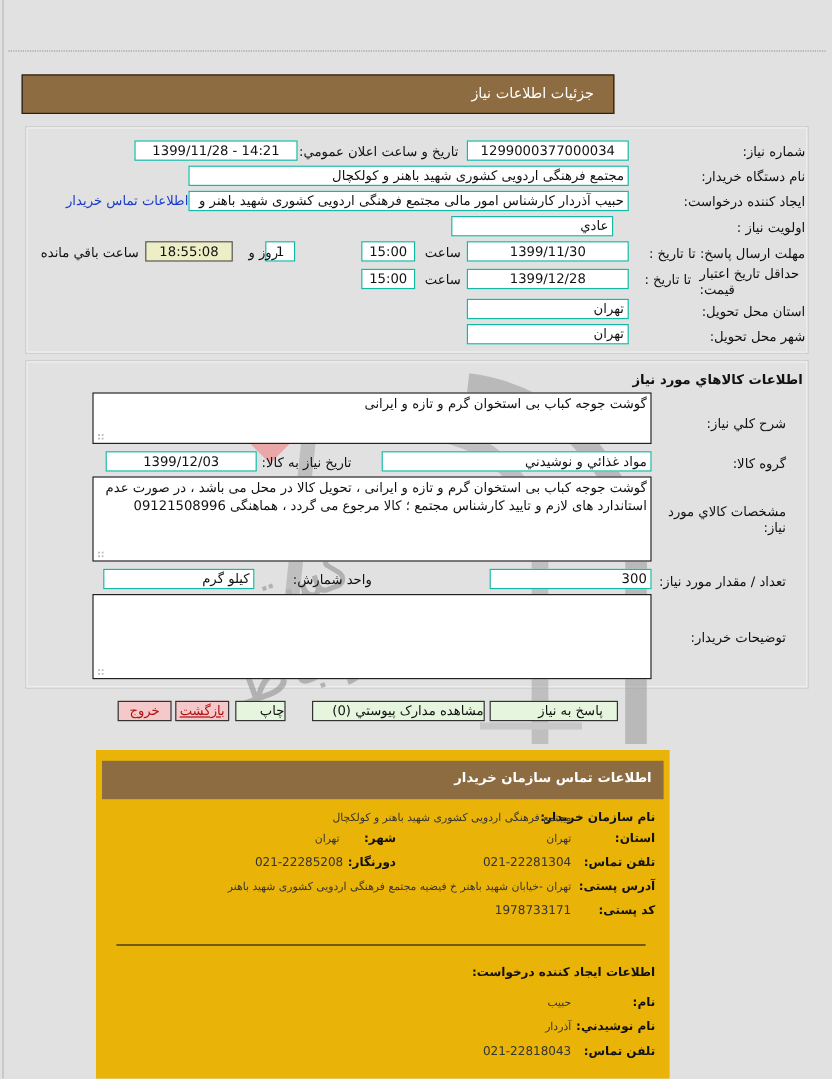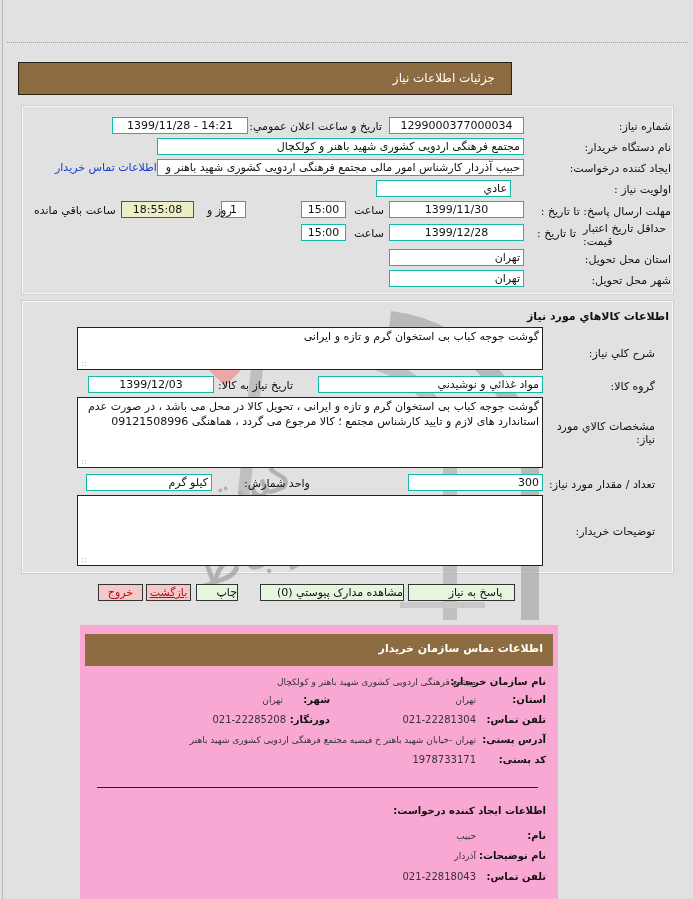--- a/index.html
+++ b/index.html
@@ -50,21 +50,21 @@
     position: absolute; top: 584px; height: 17px; border: 1px solid #333;
     font-size: 11px; line-height: 15px; text-align: center; direction: rtl; cursor: pointer; white-space: nowrap;
   }
   .btn.g { background: #e5f5de; padding-left: 28px; }
   .btn.p { background: #f5c9c9; color: #b01010; }
   .btn.p span { text-decoration: underline; }
 
   .watermark { position: absolute; left: 140px; top: 290px; width: 440px; height: 330px; pointer-events: none; opacity: 0.55; }
 
   .card {
-    position: absolute; left: 80px; top: 625px; width: 478px; height: 274px; background: #f9a8d4;
+    position: absolute; left: 80px; top: 625px; width: 478px; height: 274px; background: #eab308;
   }
   .card-hdr {
     position: absolute; left: 5px; top: 9px; width: 468px; height: 32px; background: #8c6c40;
   }
   .card-hdr-text { position: absolute; right: 10px; top: 8px; color: #fff; font-weight: bold; font-size: 11px; direction: rtl; }
   .ck { position: absolute; font-weight: bold; font-size: 10px; direction: rtl; white-space: nowrap; color: #111; }
   .cv { position: absolute; font-size: 9px; direction: rtl; white-space: nowrap; color: #333; }
   .cv.n { direction: ltr; font-size: 10px; }
   .card-rule { position: absolute; left: 17px; top: 162px; width: 441px; height: 1px; background: #222; }
   .greybar { position: absolute; left: 400px; top: 602px; width: 85px; height: 6px; background: #c8c8c8; }
@@ -190,18 +190,18 @@
   <span class="ck" style="right:12px;top:129px;">کد پستی:</span>
   <span class="cv n" style="right:82px;top:129px;">1978733171</span>
 
   <div class="card-rule"></div>
 
   <span class="ck" style="right:12px;top:180px;">اطلاعات ایجاد کننده درخواست:</span>
 
   <span class="ck" style="right:12px;top:205px;">نام:</span>
   <span class="cv" style="right:82px;top:206px;">حبیب</span>
 
-  <span class="ck" style="right:12px;top:225px;">نام توضيحات:</span>
+  <span class="ck" style="right:12px;top:225px;">نام نوشيدني:</span>
   <span class="cv" style="right:82px;top:226px;">آذردار</span>
 
   <span class="ck" style="right:12px;top:246px;">تلفن تماس:</span>
   <span class="cv n" style="right:82px;top:246px;">021-22818043</span>
 </div>
 
 </body></html>

